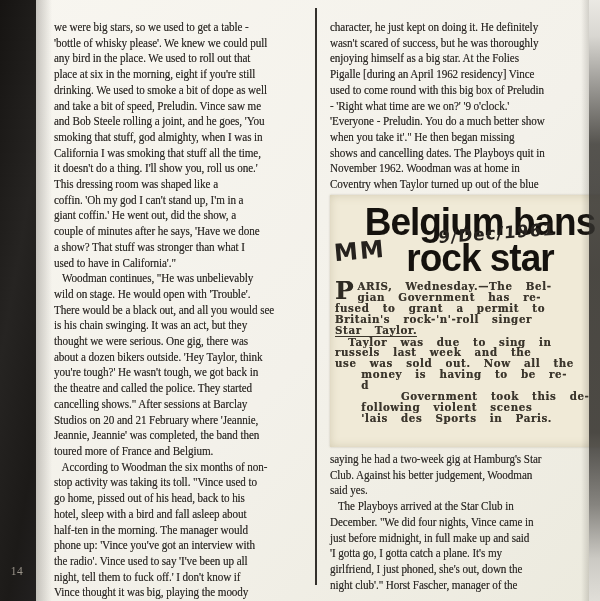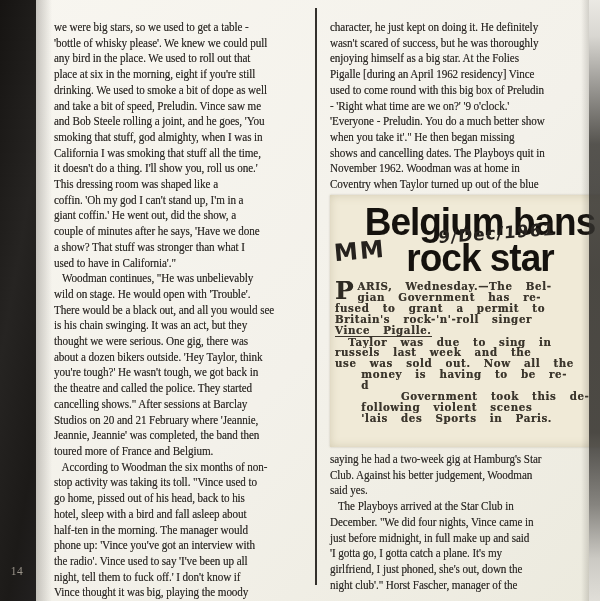--- a/index.html
+++ b/index.html
@@ -149,21 +149,21 @@
 
   <div class="clipping">
     <div class="clip-headline clip-h1">Belgium bans</div>
     <div class="hand hand-mm">MM</div>
     <div class="hand hand-date">9/Dec/1961</div>
     <div class="clip-headline clip-h2">rock star</div>
     <div class="clip-body">
       <span class="dropcap">P</span><div class="clip-p">ARIS, Wednesday.—The Bel-
 gian Government has re-
 fused to grant a permit to
-Britain's rock-'n'-roll singer</div><div class="clip-name">Vince Pigalle.</div><div class="clip-p"> Taylor was due to sing in
+Britain's rock-'n'-roll singer</div><div class="clip-name">Star Taylor.</div><div class="clip-p"> Taylor was due to sing in
 russels last week and the
 use was sold out. Now all the
   money is having to be re-
   d
      Government took this de-
   following violent scenes
   'lais des Sports in Paris.</div>
     </div>
   </div>
 

